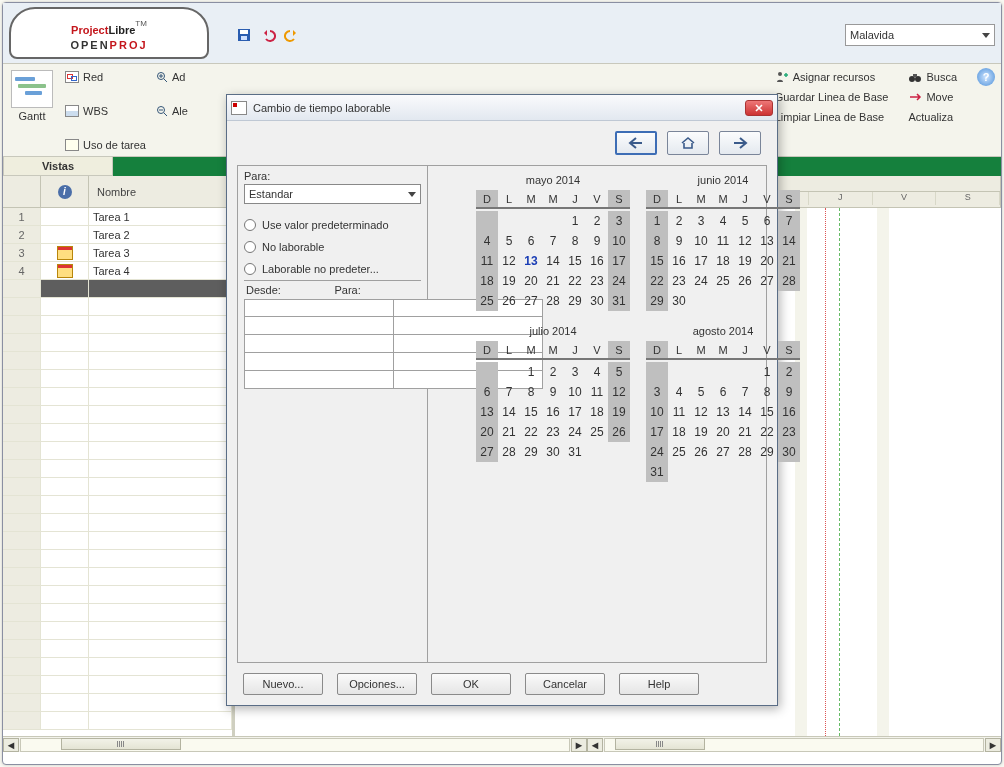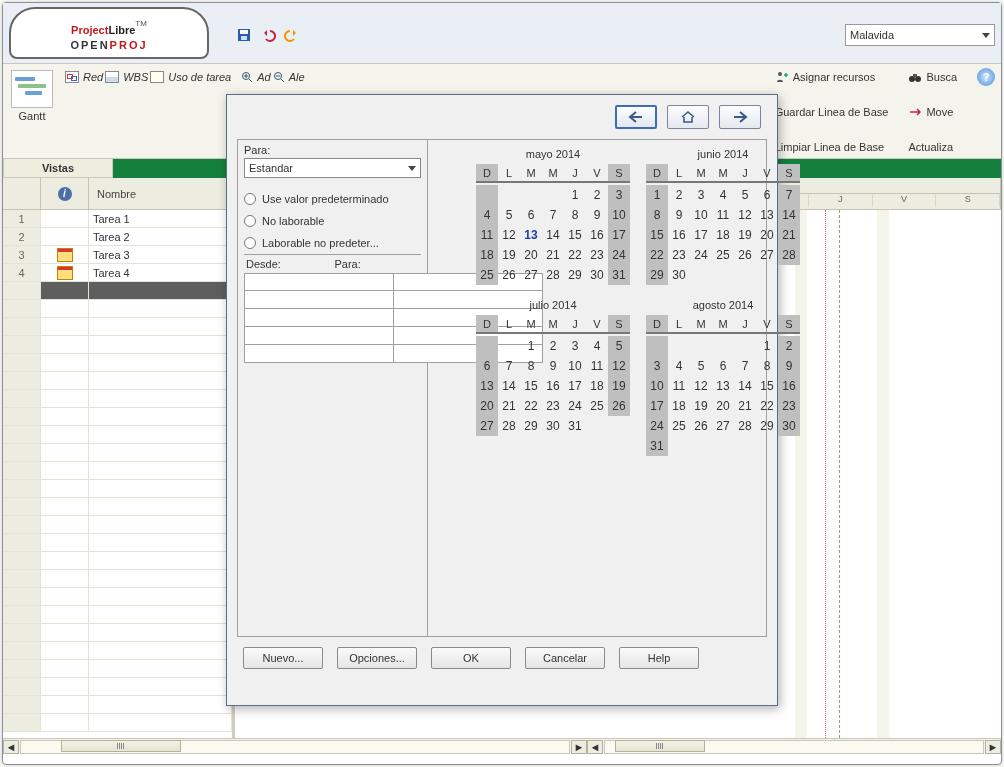--- a/index.html
+++ b/index.html
@@ -16,35 +16,35 @@
 .logocard{ width:200px; height:52px; background:#fff; border:2px solid #666; border-radius:26px 26px 8px 8px; display:flex; flex-direction:column; align-items:center; justify-content:center; margin-bottom:4px;}
 .logocard .pl { font-size:20px; font-weight:bold;}
 .logocard .pl .r{color:#c4161c;} .logocard .pl .b{color:#222;}
 .logocard .pl .tm{font-size:8px; color:#555; vertical-align:super; font-weight:normal;}
 .openproj{font-size:11px; letter-spacing:2px; color:#888; font-weight:bold;}
 .openproj .op2{color:#c4161c;}
 .qat{display:flex; gap:6px; margin-left:20px;}
 .qat .ic{width:18px;height:18px; display:flex;align-items:center;justify-content:center;}
 .proj-sel{margin-left:auto; height:22px; width:150px; border:1px solid #999; background:#fff; padding:2px 4px; display:flex; align-items:center; justify-content:space-between;text-align:center;}
 .sidebar-row{display:flex; padding:4px 6px 2px; background:#f4f4ec; border-bottom:1px solid #c8c8bc; gap:10px;}
-.sb-col{display:flex;flex-direction:row; gap:2px;font-style:italic;}
+.sb-col{display:flex;flex-direction:column; gap:16px;}
 .sb-item{display:flex;align-items:center;gap:4px;height:18px; cursor:pointer;}
 .sb-item .icn{width:14px;height:12px;border:1px solid #888;background:#fff;position:relative;}
 .sb-item .icn.net:before{content:"";position:absolute;left:1px;top:2px;width:4px;height:3px;border:1px solid #d33;}
 .sb-item .icn.net:after{content:"";position:absolute;right:1px;bottom:1px;width:4px;height:3px;border:1px solid #36c;}
 .sb-item .icn.wbs{background:linear-gradient(#fff 50%,#cde 50%);}
 .sb-item .icn.uso{background:#ffe;}
 .sb-item .mag{width:12px;height:12px;}
 .sb-col.g2 .sb-item .mag svg{width:12px;height:12px;}
 .vtabs{display:flex; background:#15803d;font-weight:bold;}
 .vtab{flex:0 0 110px; border:1px solid #c8c8bc;border-top:none; text-align:center; padding:3px 0; background:#efeede;}
 .gantt-ic{width:42px;height:38px;border:1px solid #bbb;background:#fff;margin:2px; padding:3px;}
 .gantt-ic .bar{height:4px;background:#6aa0d8;margin:3px 0;border-radius:1px;}
 .gantt-ic .bar.b1{width:60%;} .gantt-ic .bar.b2{width:80%;margin-left:10%;background:#8bc28b;} .gantt-ic .bar.b3{width:50%;margin-left:30%;}
-.rightbar{margin-left:auto;display:flex;flex-direction:column; gap:17px; padding-right:4px;}
+.rightbar{margin-left:auto;display:flex;flex-direction:column; gap:2px; padding-right:4px;}
 .rightbar .ritem{display:flex;align-items:center;gap:4px;height:18px;cursor:pointer;}
 .rightbar .ricn{width:14px;height:14px;}
 .help-ic{width:18px;height:18px;border-radius:50%;background:radial-gradient(#cfe5ff,#4a8ed8);display:flex;align-items:center;justify-content:center;color:#fff;font-weight:bold;cursor:pointer;margin-left:6px;}
 
 .content{display:flex; height:560px;}
 .grid{width:232px; border-right:3px solid #cfcfc0;}
 .grid-head{display:flex;background:#edece1;border-bottom:1px solid #c4c4b4; height:32px;}
 .gh{border-right:1px solid #c4c4b4;display:flex;align-items:center;justify-content:center;font-weight:normal;color:#444;}
 .gh.c0{width:38px;} .gh.c1{width:48px;} .gh.c2{flex:1;justify-content:flex-start;padding-left:8px;}
 .info-ic{width:14px;height:14px;border-radius:50%;background:#4a6ea8;color:#fff;display:flex;align-items:center;justify-content:center;font-style:italic;font-weight:bold;font-size:10px;}
@@ -447,20 +447,29 @@
           <div class="thumb" style="left:10px;width:90px">
             <div class="grip"></div>
           </div>
         </div>
       <div class="sbtn">►</div>
     </div>
   </div>
 </div>
 
 <div class="dialog">
+  <div class="dlg-title">
+    <div class="tlogo"></div>
+    <span>Cambio de tiempo laborable</span>
+    <div class="dlg-close">
+        <svg width="10" height="10" viewBox="0 0 10 10">
+          <path d="M2 2l6 6M8 2l-6 6" stroke-width="1.6"></path>
+        </svg>
+      </div>
+  </div>
   <div class="dlg-body">
     <div class="dlg-nav">
       <div class="navbtn active">
           <svg viewBox="0 0 16 14">
             <path d="M8 2L2 7l6 5M2 7h12" stroke="#3a5a8a" fill="none" stroke-width="2"></path>
           </svg>
         </div>
       <div class="navbtn">
           <svg viewBox="0 0 16 14">
             <path d="M2 7l6-5 6 5M4 7v5h8V7" stroke="#3a5a8a" fill="none" stroke-width="1.6"></path>

